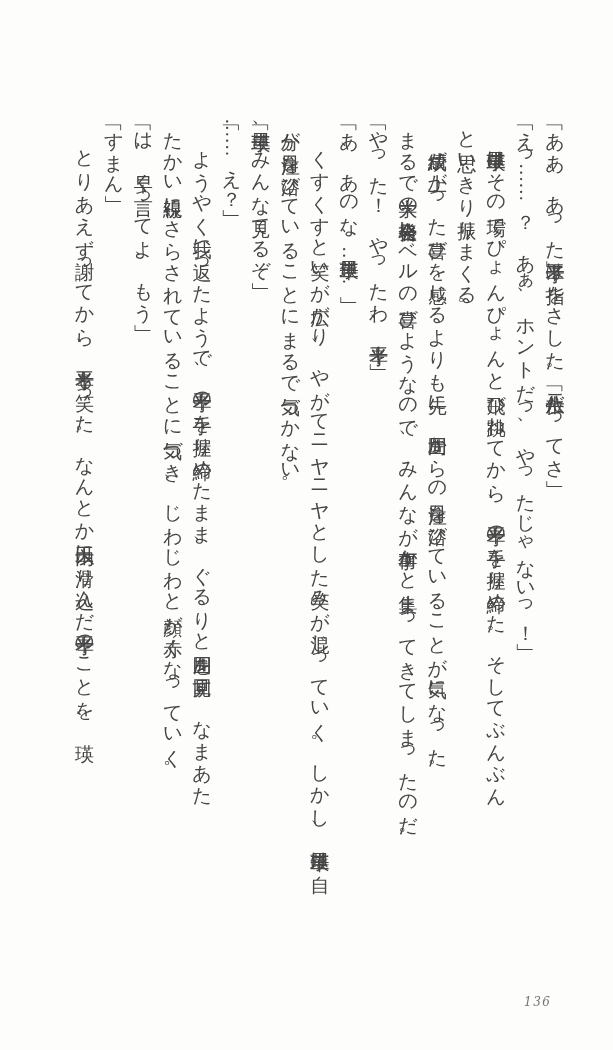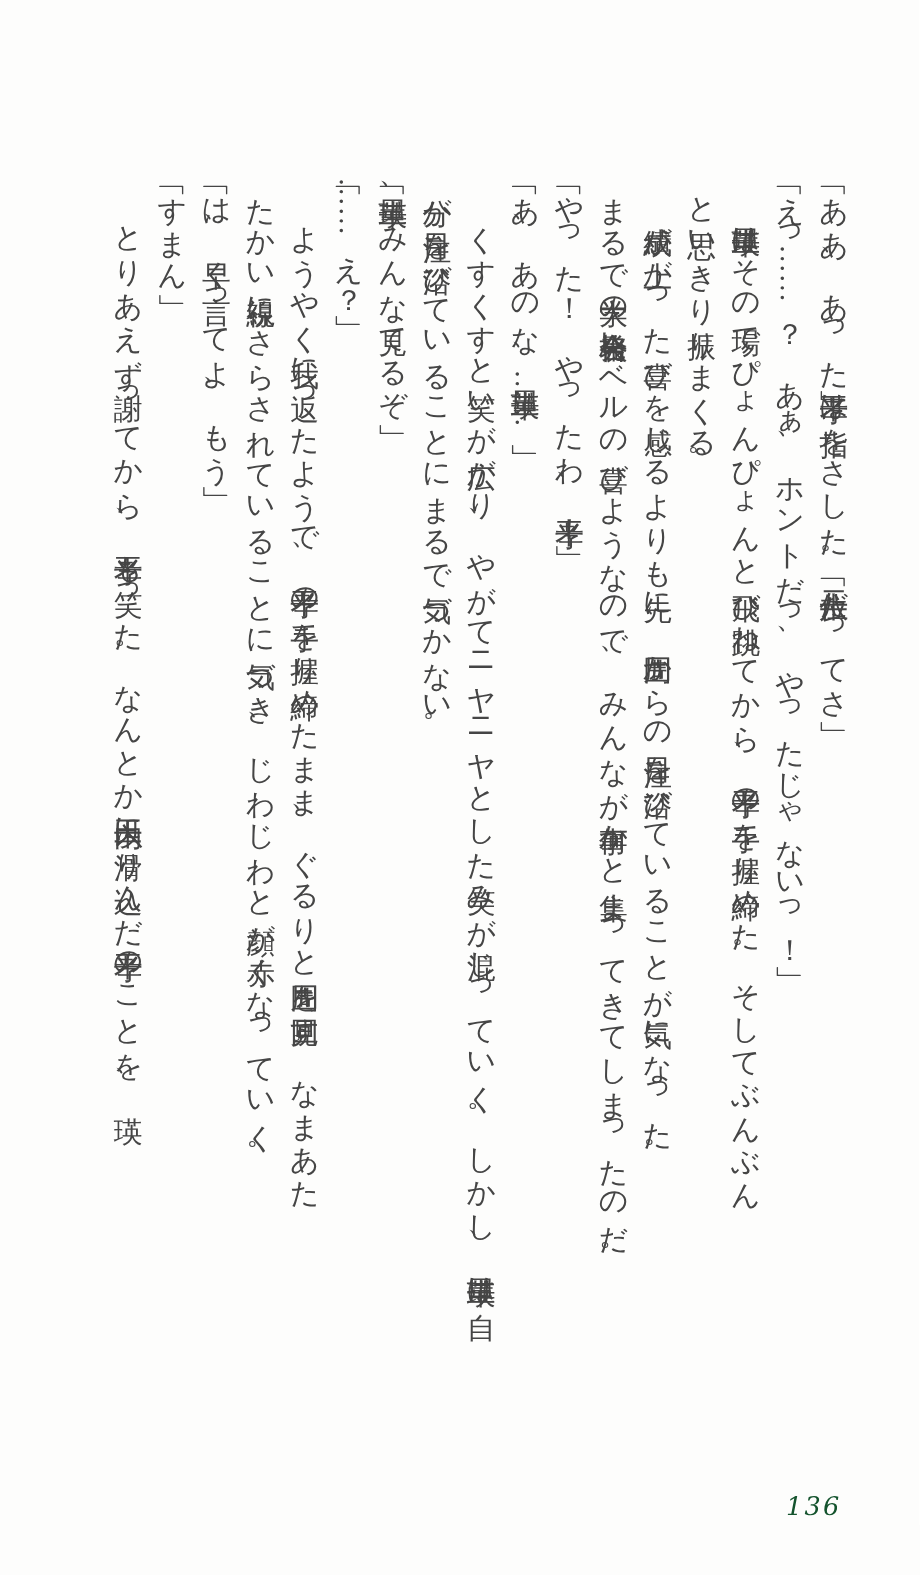--- a/index.html
+++ b/index.html
@@ -35,23 +35,23 @@
   }
   .text-line.indent {
     text-indent: 1em;
   }
   .page-number {
     position: absolute;
     left: 524px;
     top: 995px;
     font-family: "DejaVu Serif", serif;
     font-style: italic;
-    font-size: 17px;
+    font-size: 12px;
     letter-spacing: 1.5px;
-    color: #14532d;
+    color: #737373;
   }
 </style>
 </head>
 <body>
 
 <div class="scan-page">
   <div class="text-block">
       <div class="text-line">「ああ、あった」孝平は指をさした。「二十八位だってさ」</div>
       <div class="text-line">「えっ……？　あぁ、ホントだっ、やったじゃないっ！」</div>
       <div class="text-line indent">瑛里華はその場でぴょんぴょんと飛び跳ねてから、孝平の手を握り締めた。そしてぶんぶん</div>

